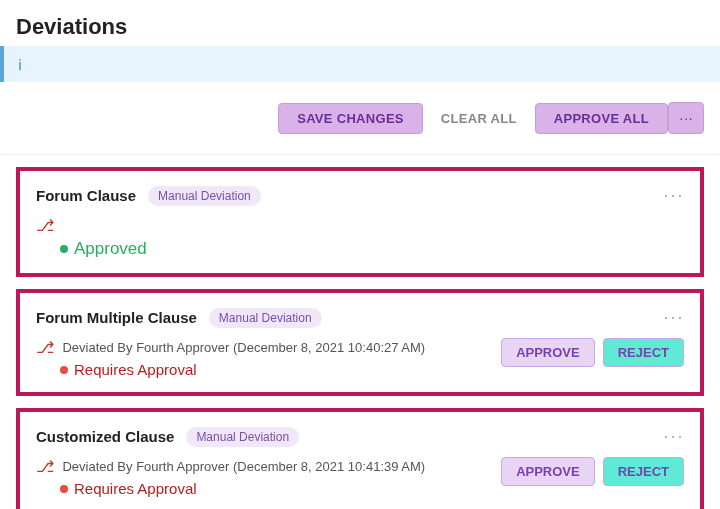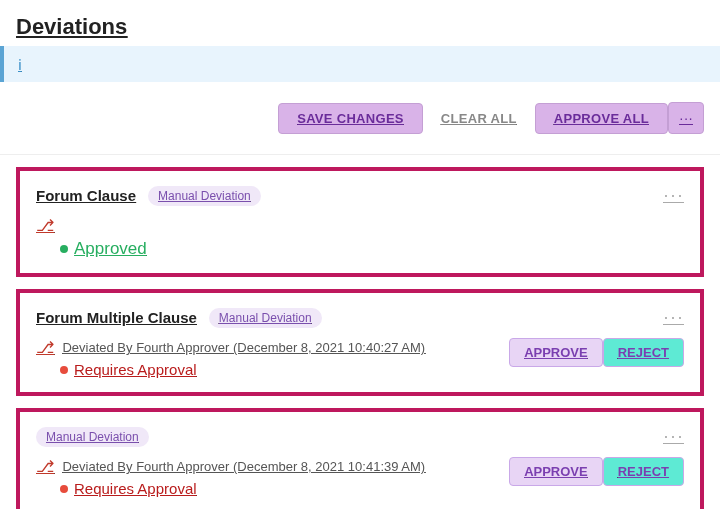--- a/index.html
+++ b/index.html
@@ -1,15 +1,15 @@
 <!DOCTYPE html>
 <html><head>
   <meta charset="utf-8">
   <style>
-    * { box-sizing: border-box; margin: 0; padding: 0; text-decoration: underline; }
+    * { box-sizing: border-box; margin: 0; padding: 0; }
     body {
       font-family: -apple-system, BlinkMacSystemFont, 'Segoe UI', sans-serif;
       background: #fff;
       color: #333;
       width: 720px;
       min-height: 509px;
     }
 
     .page-header {
       padding: 14px 16px 6px 16px;
@@ -189,20 +189,21 @@
       font-size: 17px;
     }
 
     .status-text-pending {
       color: #b91c1c;
       font-size: 15px;
     }
 
     .card-actions {
       display: flex;
+      gap: 8px;
       align-items: flex-end;
       flex-shrink: 0;
     }
 
     .btn-approve {
       background: #e8d5f5;
       color: #7a3fb0;
       border: 1px solid #c9a8e8;
       padding: 6px 14px;
       border-radius: 4px;
@@ -285,20 +286,21 @@
       <div class="card-actions">
         <button class="btn-approve">APPROVE</button>
         <button class="btn-reject">REJECT</button>
       </div>
 
       </div>
     </div>
     <div class="deviation-card">
       <div class="card-header">
         <div class="card-title-group">
+          <span class="card-title">Customized Clause</span>
           <span class="badge">Manual Deviation</span>
         </div>
         <span class="three-dots">···</span>
       </div>
       <div class="card-body">
         <div class="deviation-info">
           <div class="deviation-by">
             <span class="git-icon">⎇</span>
             <span>Deviated By Fourth Approver (December 8, 2021 10:41:39 AM)</span>
           </div>

